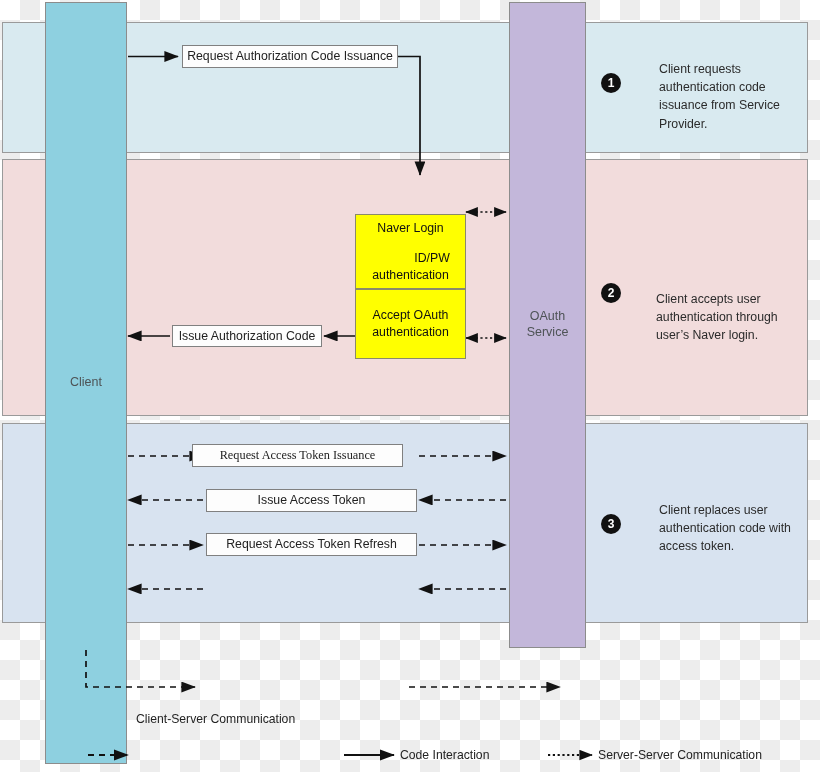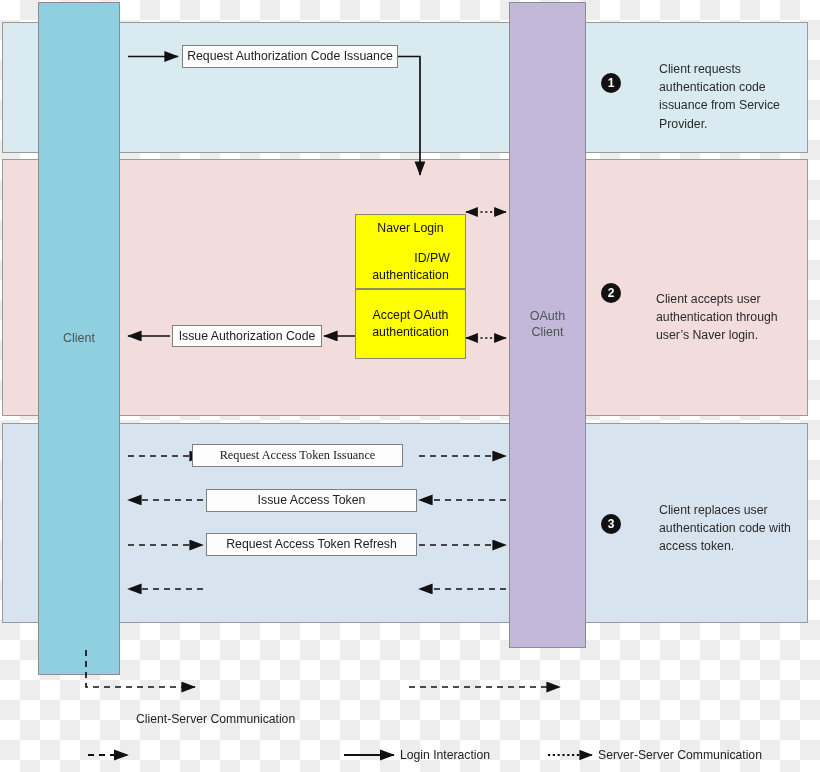--- a/index.html
+++ b/index.html
@@ -51,27 +51,27 @@
 </style>
 </head>
 <body>
 
 <div id="stage">
 
   <div class="band band-1" style="left:2px;top:22px;width:806px;height:131px;"></div>
   <div class="band band-2" style="left:2px;top:159px;width:806px;height:257px;"></div>
   <div class="band band-3" style="left:2px;top:423px;width:806px;height:200px;"></div>
 
-  <div class="lane lane-client" style="left:38px;top:2px;width:82px;height:673px;">
+  <div class="lane lane-client" style="left:45px;top:2px;width:82px;height:762px;">
     <span>Client</span>
   </div>
   <div class="lane lane-oauth" style="left:509px;top:2px;width:77px;height:646px;">
     <span>
       <span style="white-space:pre-line">OAuth
-Client</span>
+Service</span>
     </span>
   </div>
 
   <svg class="overlay">
     <defs>
       <marker id="arw" markerWidth="9" markerHeight="9" refX="8" refY="3.2" orient="auto">
         <path d="M0,0 L8.5,3.2 L0,6.4 z" fill="#111"></path>
       </marker>
       <marker id="arwS" markerWidth="8" markerHeight="8" refX="7" refY="2.9" orient="auto">
         <path d="M0,0 L7.5,2.9 L0,5.8 z" fill="#111"></path>
@@ -154,16 +154,16 @@
     <span>2</span>
   </div>
   <div class="note" style="left:656px;top:270px;margin-top:20px;">Client accepts user authentication through user’s Naver login.</div>
 
   <div class="badge" style="left:601px;top:514px;">
     <span>3</span>
   </div>
   <div class="note" style="left:659px;top:501px;">Client replaces user authentication code with access token.</div>
 
   <div class="legend-label" style="left:136px;top:712px;">Client-Server Communication</div>
-  <div class="legend-label" style="left:400px;top:748px;">Login Interaction</div>
+  <div class="legend-label" style="left:400px;top:748px;">Code Interaction</div>
   <div class="legend-label" style="left:598px;top:748px;">Server-Server Communication</div>
 
 </div>
 
 </body></html>

